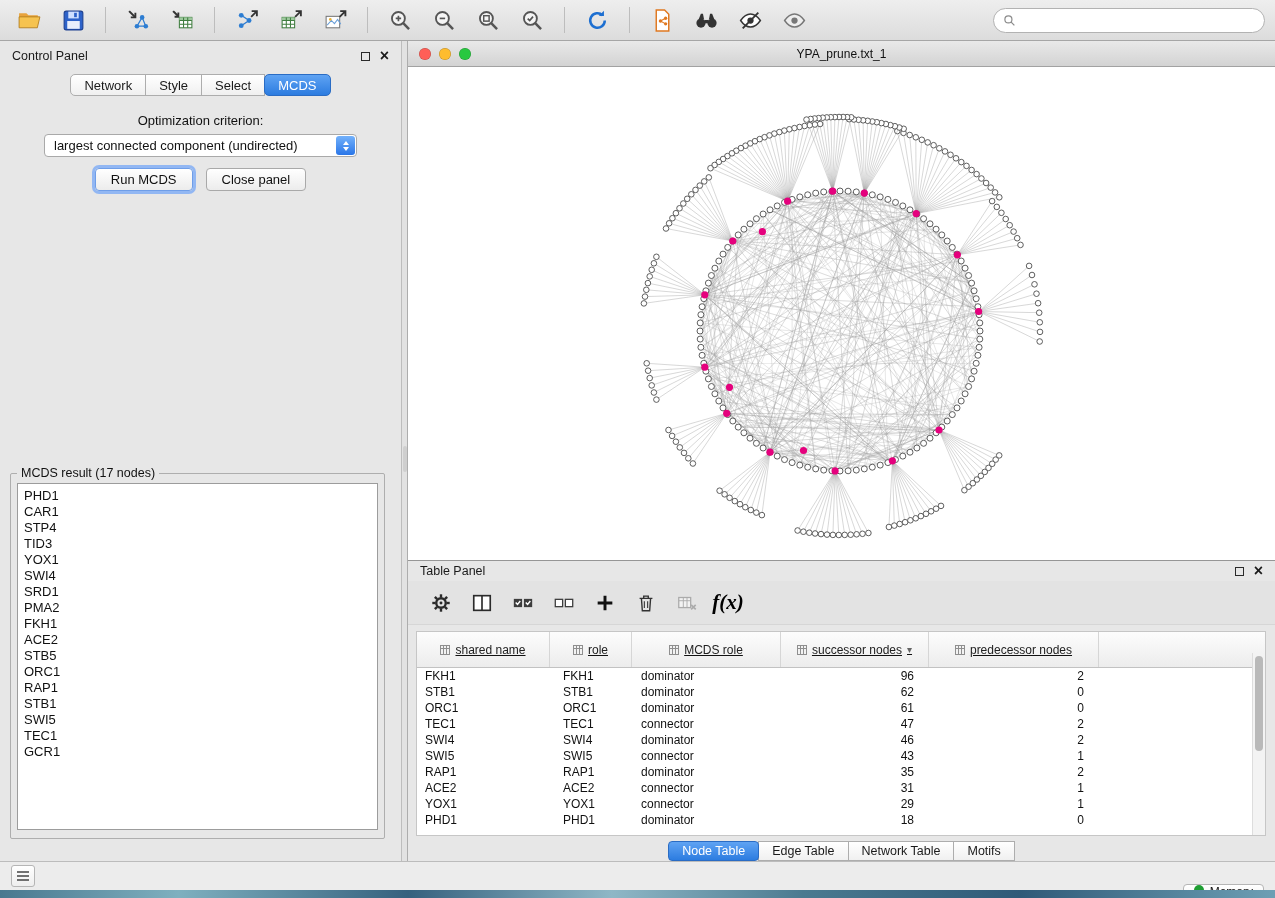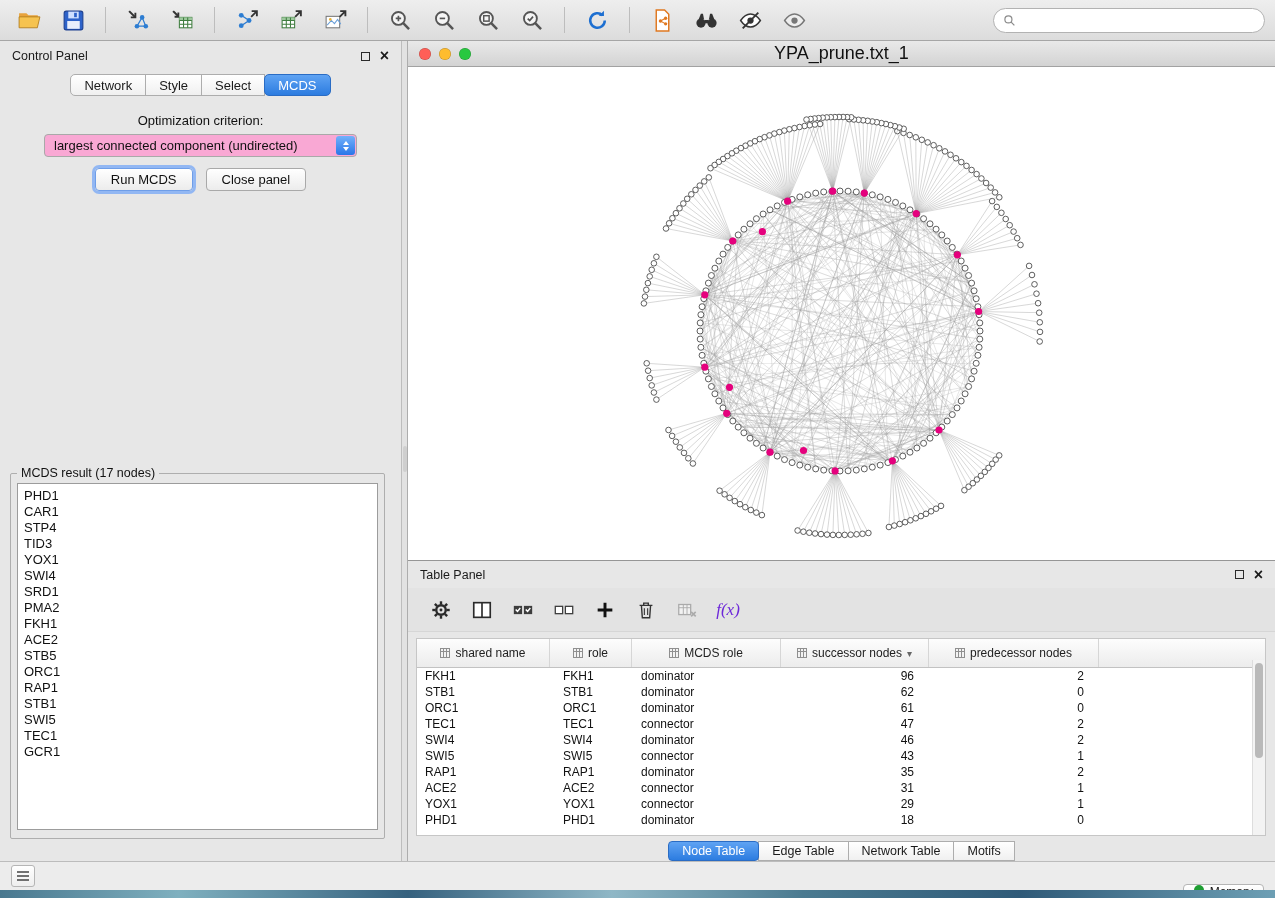--- a/index.html
+++ b/index.html
@@ -45,21 +45,21 @@
   }
   .cp-tab:not(:first-child) { margin-left:-1px; }
   .cp-tab:first-child { border-radius:5px 0 0 5px; }
   .cp-tab.active {
     background:linear-gradient(#5fa3f3,#2c7ce0); color:#fff;
     border:1px solid #2a6cc4; border-radius:5px; z-index:2;
   }
   .opt-label { position:absolute; top:72px; left:0; right:0; text-align:center; font-size:13px; }
   .select-box {
     position:absolute; top:93px; left:44px; width:313px; height:23px;
-    background:#f9a8d4; border:1px solid #a9a9a9; border-radius:4px;
+    background:#ffffff; border:1px solid #a9a9a9; border-radius:4px;
     display:flex; align-items:center;
   }
   .select-text { flex:1; font-size:13px; padding-left:9px; white-space:nowrap; overflow:hidden; }
   .select-stepper {
     width:19px; height:19px; margin-right:1px; border-radius:3px;
     background:linear-gradient(#72b1fb,#2a76e8);
     display:flex; flex-direction:column; align-items:center; justify-content:center; gap:2px;
   }
   .tri-up { width:0; height:0; border-left:3.5px solid transparent; border-right:3.5px solid transparent; border-bottom:4px solid #fff; }
   .tri-dn { width:0; height:0; border-left:3.5px solid transparent; border-right:3.5px solid transparent; border-top:4px solid #fff; }
@@ -85,39 +85,39 @@
   .splitter { width:7px; flex:0 0 7px; background:#e2e2e2; border-left:1px solid #bdbdbd; border-right:1px solid #adadad; position:relative; }
   .splitter-handle { position:absolute; top:405px; left:1px; width:4px; height:26px; background:#cfcfcf; border-radius:2px; }
 
   
   .right-col { flex:1 1 auto; display:flex; flex-direction:column; min-width:0; }
 
   .network-window { height:520px; flex:0 0 520px; display:flex; flex-direction:column; border-bottom:1px solid #969696; }
   .net-titlebar {
     height:26px; flex:0 0 26px; position:relative;
     background:linear-gradient(#e9e9e9,#d3d3d3); border-bottom:1px solid #a2a2a2;
-    display:flex; align-items:center; justify-content:center; font-size:18px; color:#111;
+    display:flex; align-items:center; justify-content:center; font-size:12px; color:#111;
   }
   .traffic { position:absolute; left:11px; top:7px; display:flex; gap:8px; }
   .tl { width:12px; height:12px; border-radius:50%; box-shadow:inset 0 0 0 0.5px rgba(0,0,0,.25); }
   .net-canvas { flex:1 1 auto; background:#fff; position:relative; }
   .net-canvas svg { position:absolute; inset:0; }
 
   
   .table-panel { flex:1 1 auto; background:#e7e7e7; display:flex; flex-direction:column; min-height:0; }
   .tp-toolbar {
     height:44px; flex:0 0 44px; display:flex; align-items:center; gap:15px; padding:0 20px;
     background:#e3e3e3; border-bottom:1px solid #d6d6d6;
   }
   .tpi { width:26px; height:26px; display:flex; align-items:center; justify-content:center; }
   .tpi svg { width:22px; height:22px; }
-  .fx-label { font-size:17px; font-style:italic; font-family:"Liberation Serif", serif; color:#6d28d9; }
+  .fx-label { font-size:21px; font-style:italic; font-family:"Liberation Serif", serif; color:#000000;font-weight:bold; }
 
   .table-wrap { margin:6px 9px 0 8px; background:#fff; border:1px solid #c6c6c6; position:relative; }
-  .tbl-header { display:flex; height:29px; background:linear-gradient(#fdfdfd,#ececec); border-bottom:1px solid #c2c2c2; padding-right:13px; }
+  .tbl-header { display:flex; height:36px; background:linear-gradient(#fdfdfd,#ececec); border-bottom:1px solid #c2c2c2; padding-right:13px;text-decoration:underline; }
   .th { display:flex; align-items:center; justify-content:center; gap:5px; font-size:12px; color:#222; border-right:1px solid #d6d6d6; }
   .th:nth-child(1) { width:133px; }
   .th:nth-child(2) { width:82px; }
   .th:nth-child(3) { width:149px; }
   .th:nth-child(4) { width:148px; }
   .th:nth-child(5) { width:170px; }
   .th.th-filler { flex:1; border-right:none; }
   .hdr-grid { width:10px; height:10px; flex:0 0 10px; }
   .sort-arrow { color:#666; font-size:10px; }
   .tbl-body { height:167px; overflow:hidden; position:relative; background:#fff; padding-right:13px; }

